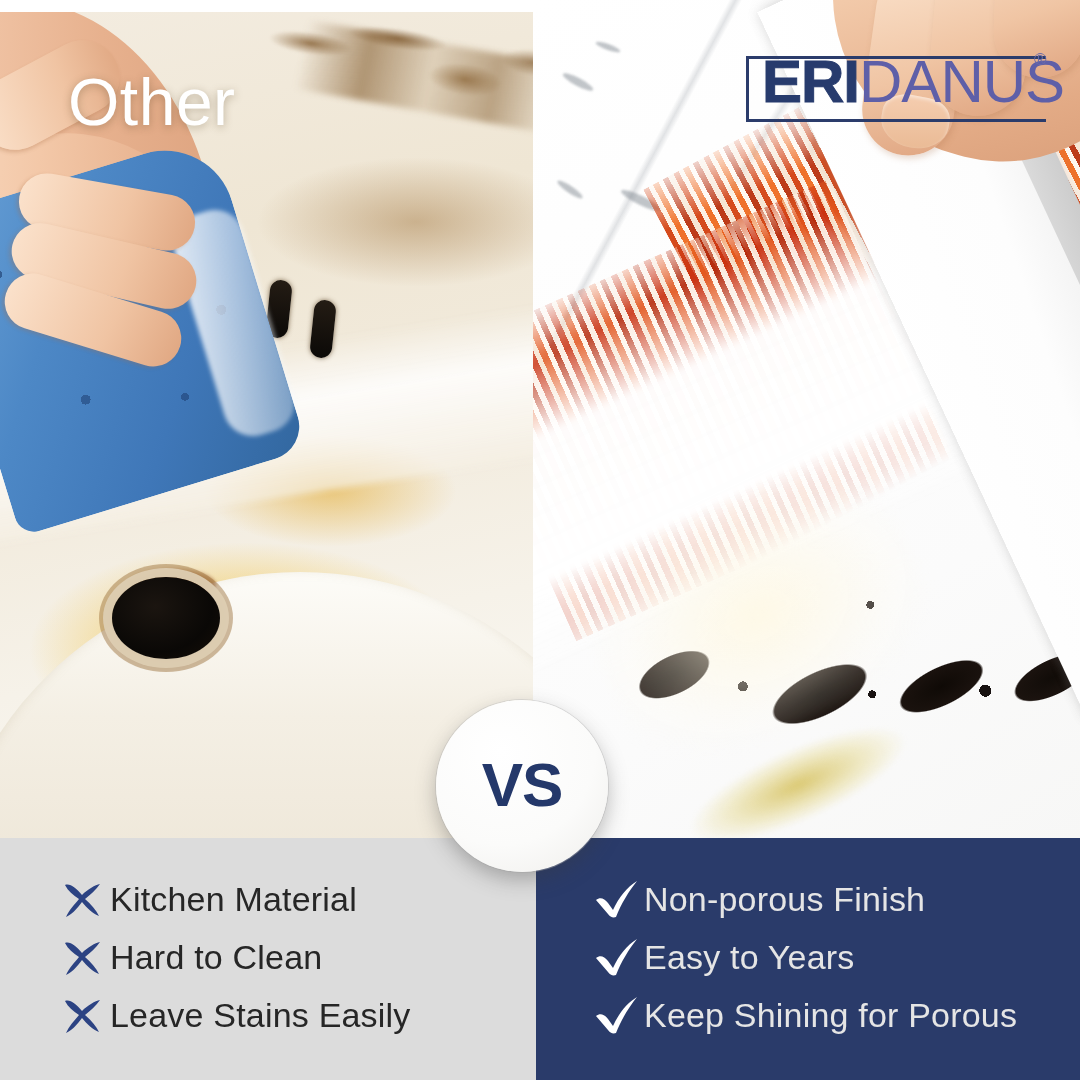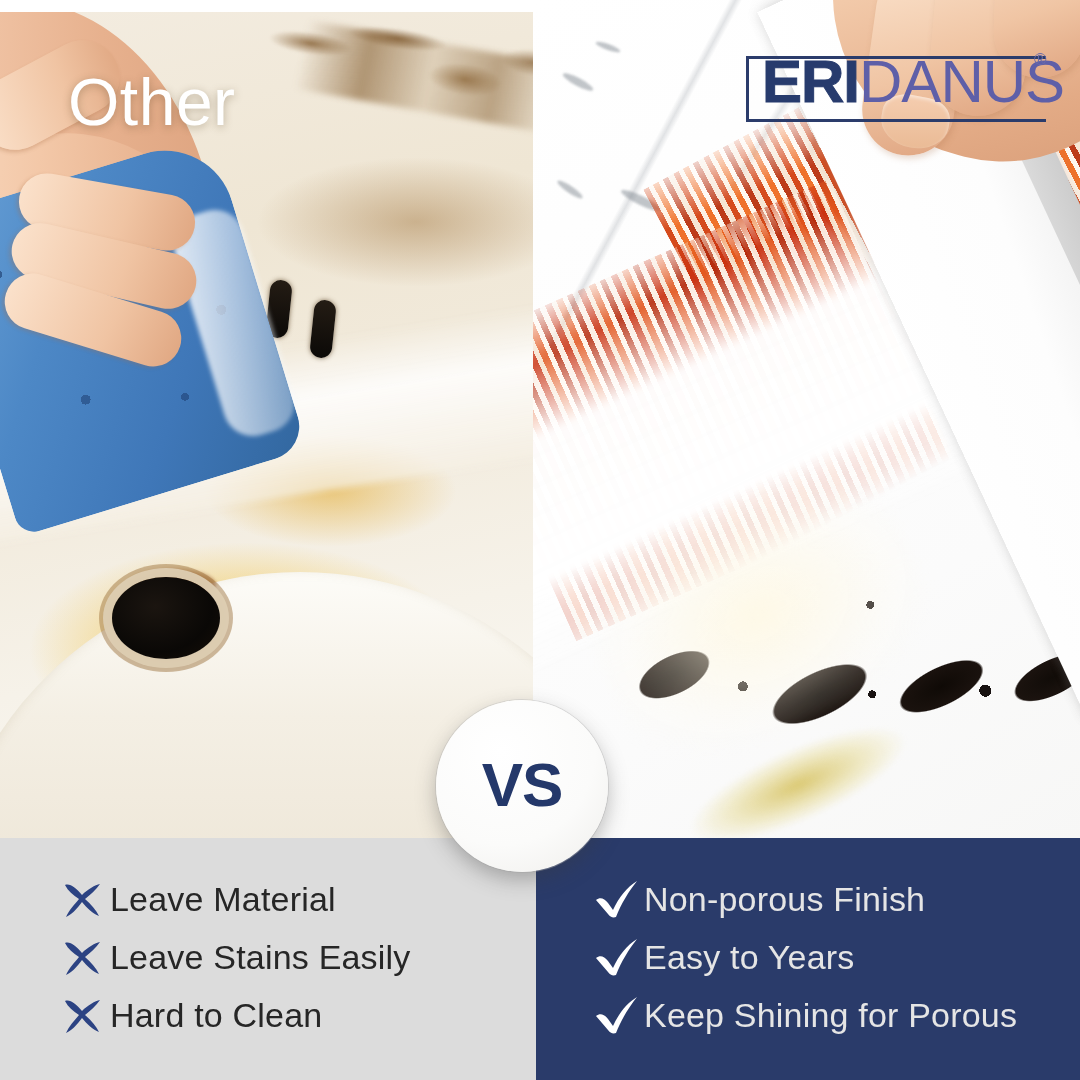--- a/index.html
+++ b/index.html
@@ -359,43 +359,43 @@
       <div class="list">
 
         <div class="row">
           <span class="ico">
             <svg width="44" height="40" viewBox="0 0 44 40" aria-hidden="true">
               <path d="M5 6 C10 4 16 9 22 16 C28 10 35 6 40 5 C36 11 30 16 25 20
                        C31 25 36 31 39 37 C33 35 27 29 22 23 C17 30 11 36 6 38
                        C9 31 15 25 19 20 C13 16 8 12 5 6 Z" fill="#2c4383"></path>
             </svg>
           </span>
-          <span class="row-text">Leave Material</span>
+          <span class="row-text">Kitchen Material</span>
         </div>
 
         <div class="row">
           <span class="ico">
             <svg width="44" height="40" viewBox="0 0 44 40" aria-hidden="true">
               <path d="M5 6 C10 4 16 9 22 16 C28 10 35 6 40 5 C36 11 30 16 25 20
                        C31 25 36 31 39 37 C33 35 27 29 22 23 C17 30 11 36 6 38
                        C9 31 15 25 19 20 C13 16 8 12 5 6 Z" fill="#2c4383"></path>
             </svg>
           </span>
-          <span class="row-text">Leave Stains Easily</span>
+          <span class="row-text">Hard to Clean</span>
         </div>
 
         <div class="row">
           <span class="ico">
             <svg width="44" height="40" viewBox="0 0 44 40" aria-hidden="true">
               <path d="M5 6 C10 4 16 9 22 16 C28 10 35 6 40 5 C36 11 30 16 25 20
                        C31 25 36 31 39 37 C33 35 27 29 22 23 C17 30 11 36 6 38
                        C9 31 15 25 19 20 C13 16 8 12 5 6 Z" fill="#2c4383"></path>
             </svg>
           </span>
-          <span class="row-text">Hard to Clean</span>
+          <span class="row-text">Leave Stains Easily</span>
         </div>
 
       </div>
     </div>
 
     <div class="panel-right">
       <div class="list">
 
         <div class="row">
           <span class="ico">

